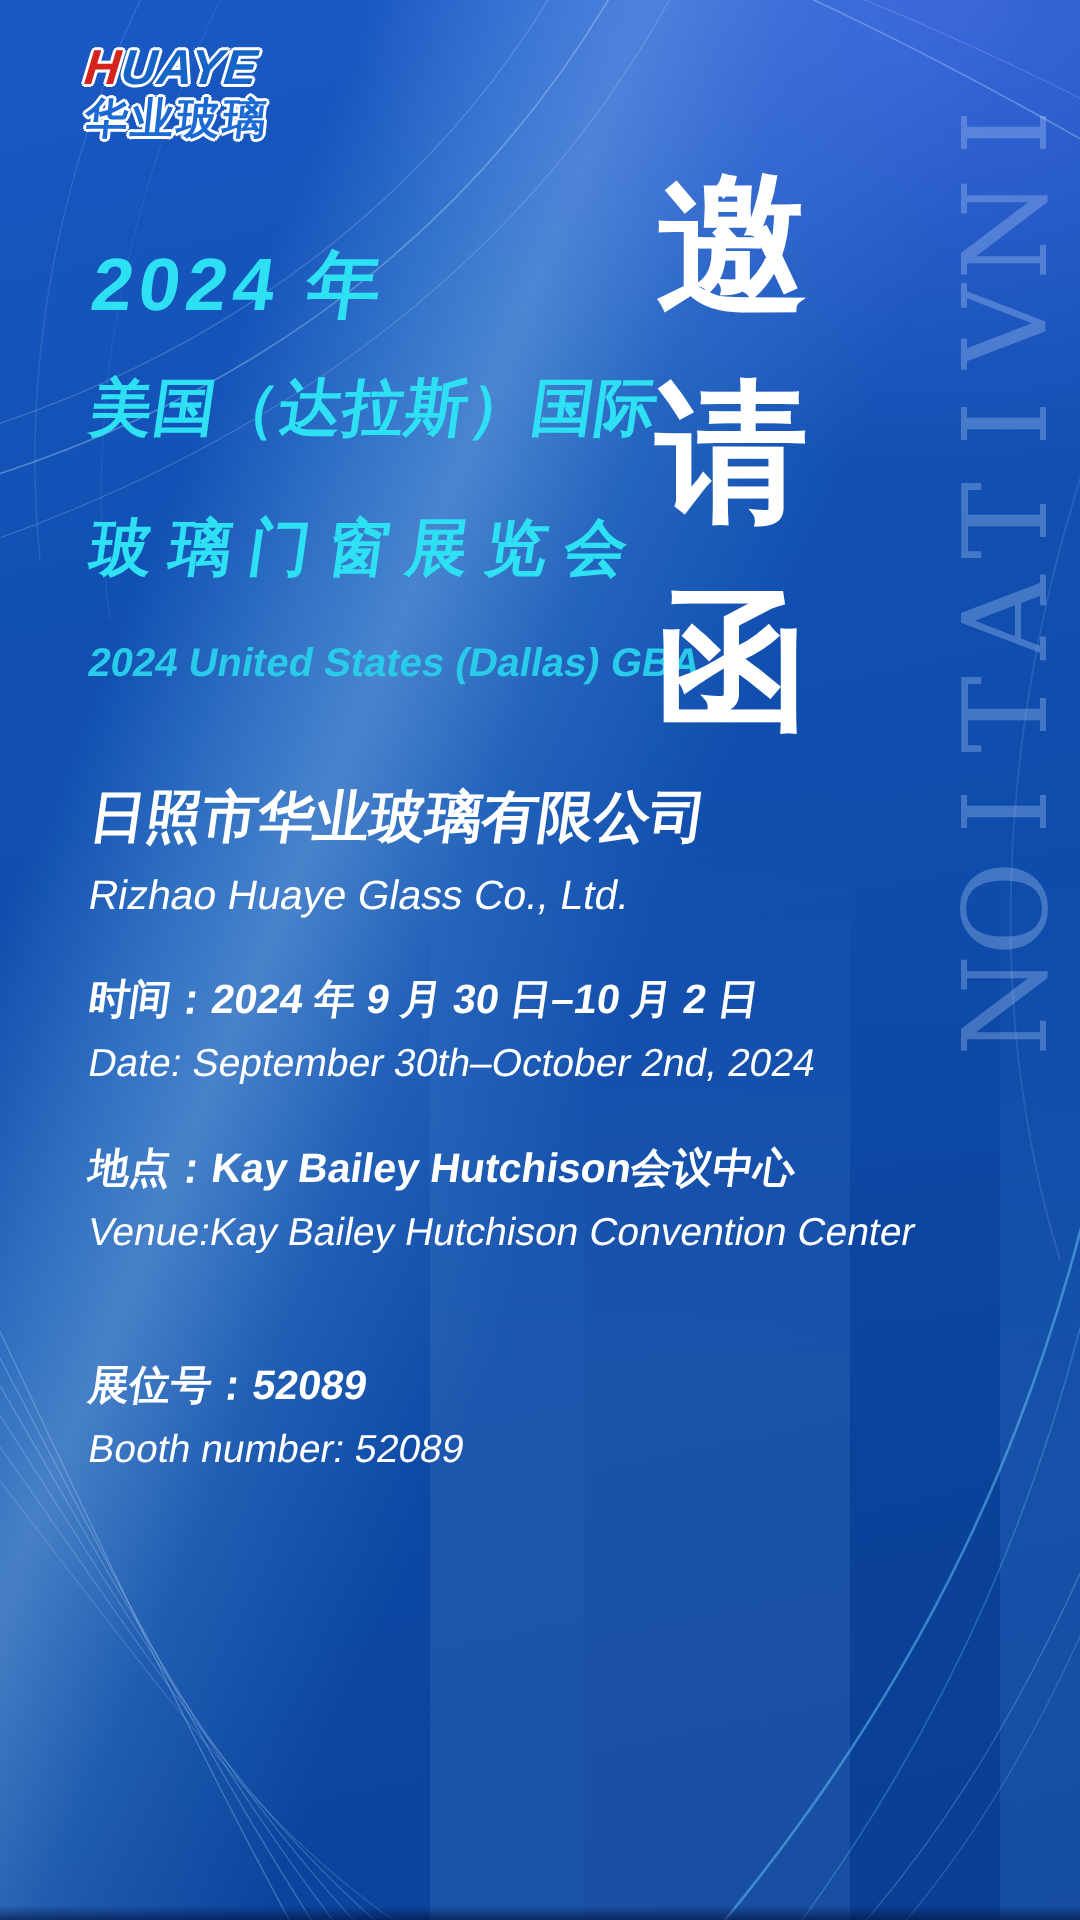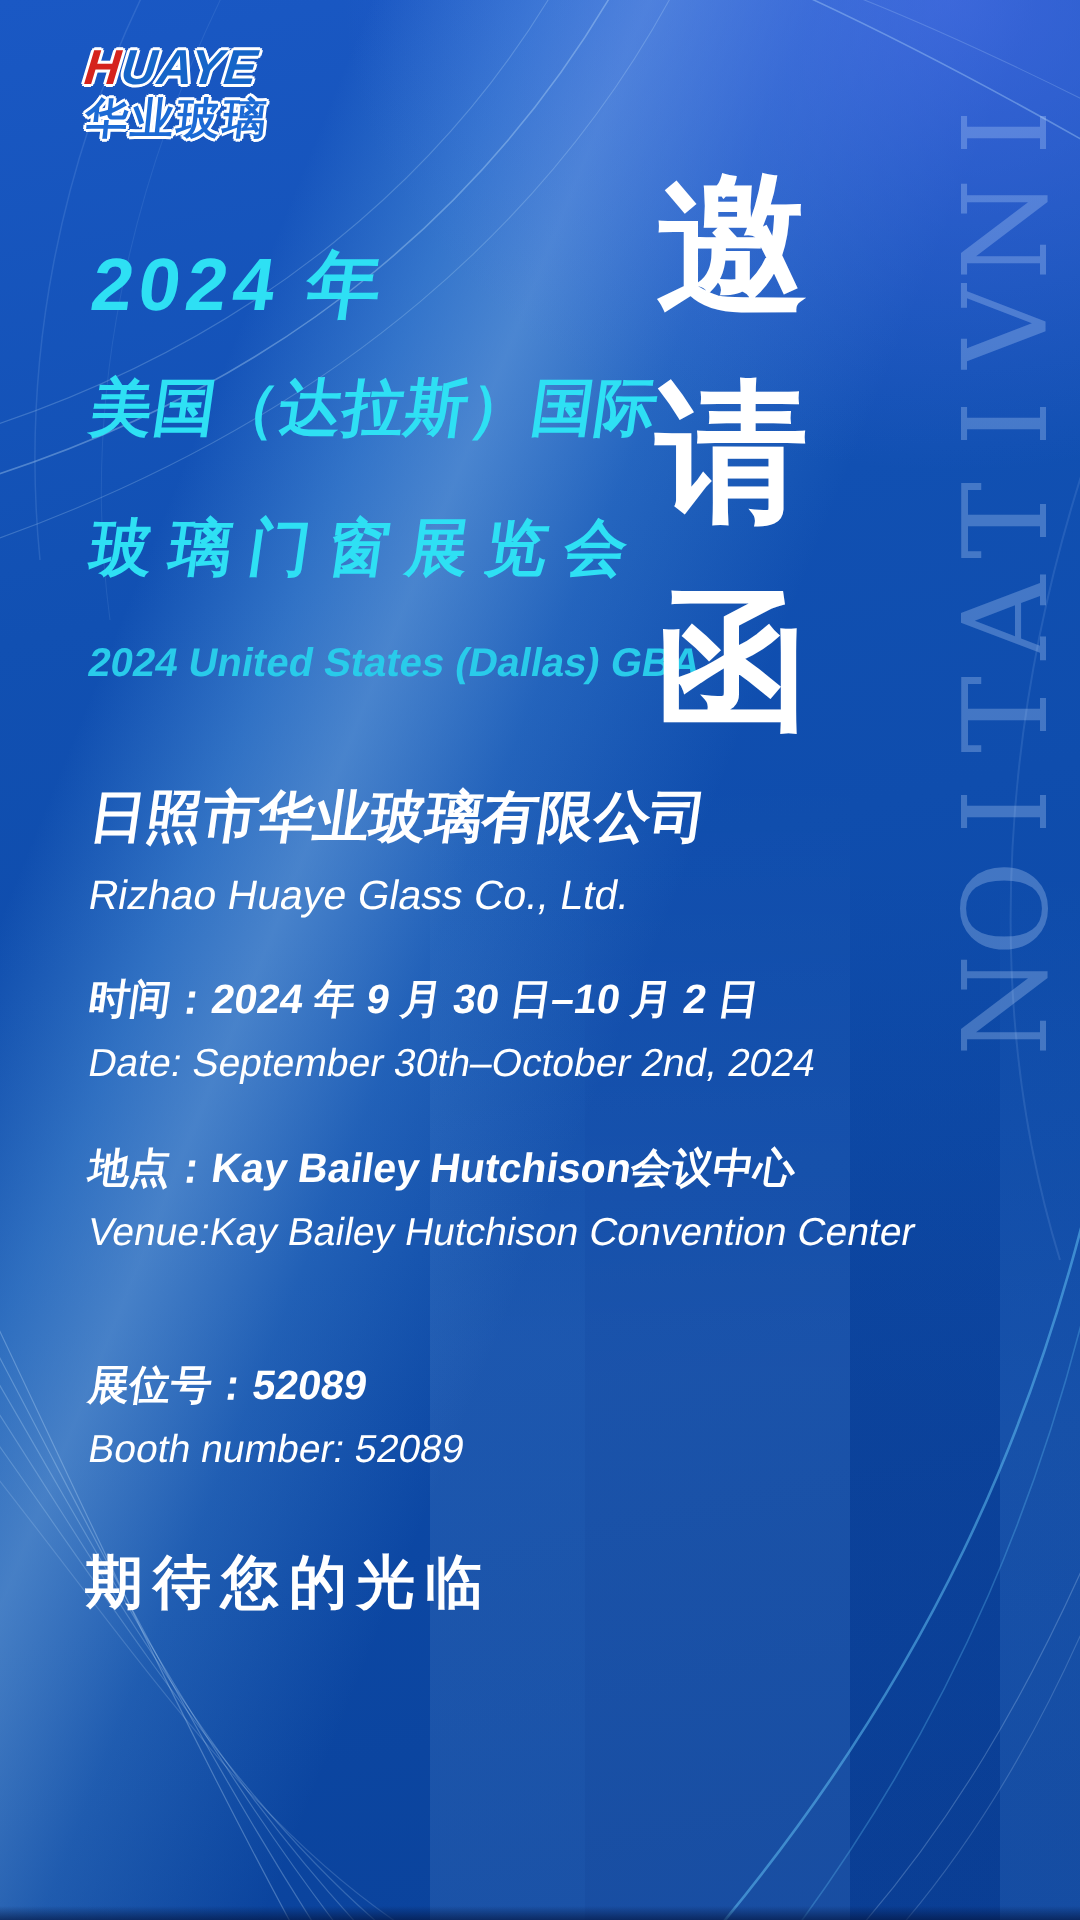--- a/index.html
+++ b/index.html
@@ -161,17 +161,16 @@
       <div class="d-en">Venue:Kay Bailey Hutchison Convention Center</div>
     </div>
     <div class="gap-b"></div>
     <div class="d-group">
       <div class="d-cn">展位号：52089</div>
       <div class="d-en">Booth number: 52089</div>
     </div>
   </div>
 
   <div class="closing white">
-    <div class="close-cn">期待您的光临</div>
   </div>
 
   <div class="bottom-shade"></div>
 </div>
 
 </body></html>

